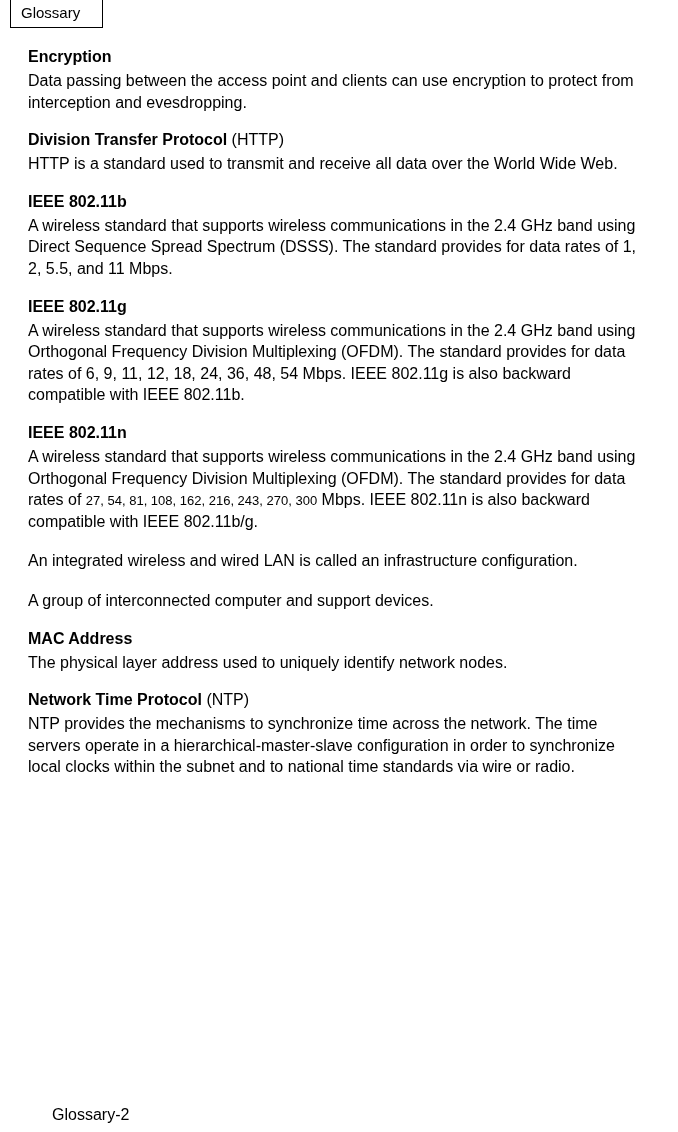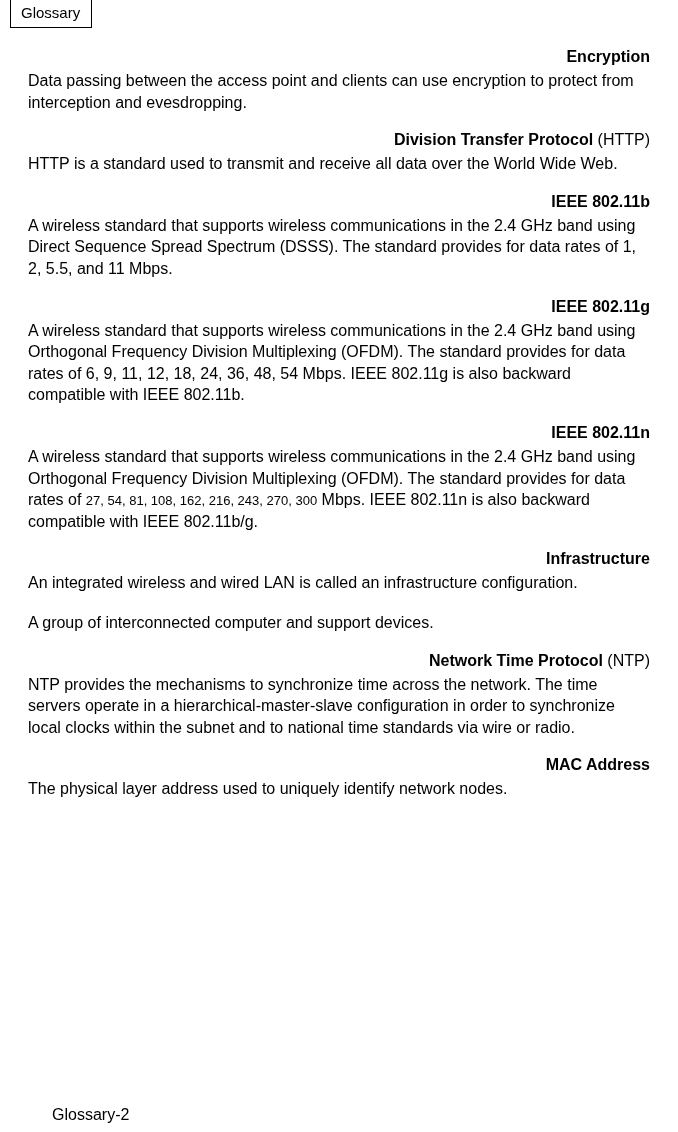--- a/index.html
+++ b/index.html
@@ -13,36 +13,35 @@
       height: 1132px;
       background: #fff;
       color: #000;
       padding: 0;
       position: relative;
     }
     .header-tab {
       border: 1px solid #000;
       border-top: none;
       display: inline-block;
-      padding: 4px 11px 6px 10px;
+      padding: 4px 22px 6px 10px;
       font-size: 15px;
       margin-left: 10px;
       margin-top: 0;
     }
     .content {
       padding: 20px 28px 0 28px;
     }
     .entry {
       margin-bottom: 18px;
     }
     .term {
       font-weight: bold;
       font-size: 16px;
       margin-bottom: 4px;
-      text-align: right;
     }
     .term .abbr {
       font-weight: normal;
     }
     .definition {
       font-size: 16px;
       line-height: 1.35;
     }
     .rates-inline {
       font-size: 13px;
@@ -97,42 +96,39 @@
   <div class="entry">
     <div class="term">
       <span>IEEE 802.11n</span><span class="abbr"></span>
     </div>
     <div class="definition">
       <span>A wireless standard that supports wireless communications in the 2.4 GHz band using Orthogonal Frequency Division Multiplexing (OFDM). The standard provides for data rates of </span><span class="rates-inline">27, 54, 81, 108, 162, 216, 243, 270, 300</span><span> Mbps. IEEE 802.11n is also backward compatible with IEEE 802.11b/g.</span>
     </div>
   </div>
 
   <div class="entry">
-    <div class="term">
-      <span>Infrastructure</span><span class="abbr"></span>
-    </div>
     <div class="definition">An integrated wireless and wired LAN is called an infrastructure configuration.</div>
   </div>
 
   <div class="entry">
     <div class="definition">A group of interconnected computer and support devices.</div>
   </div>
 
   <div class="entry">
     <div class="term">
-      <span>Network Time Protocol</span><span class="abbr"> (NTP)</span>
+      <span>MAC Address</span><span class="abbr"></span>
     </div>
-    <div class="definition">NTP provides the mechanisms to synchronize time across the network. The time servers operate in a hierarchical-master-slave configuration in order to synchronize local clocks within the subnet and to national time standards via wire or radio.</div>
+    <div class="definition">The physical layer address used to uniquely identify network nodes.</div>
   </div>
 
   <div class="entry">
     <div class="term">
-      <span>MAC Address</span><span class="abbr"></span>
+      <span>Network Time Protocol</span><span class="abbr"> (NTP)</span>
     </div>
-    <div class="definition">The physical layer address used to uniquely identify network nodes.</div>
+    <div class="definition">NTP provides the mechanisms to synchronize time across the network. The time servers operate in a hierarchical-master-slave configuration in order to synchronize local clocks within the subnet and to national time standards via wire or radio.</div>
   </div>
 
 </div>
 
 <div class="page-footer">Glossary-2</div>
 
 
 
 
 </body></html>

